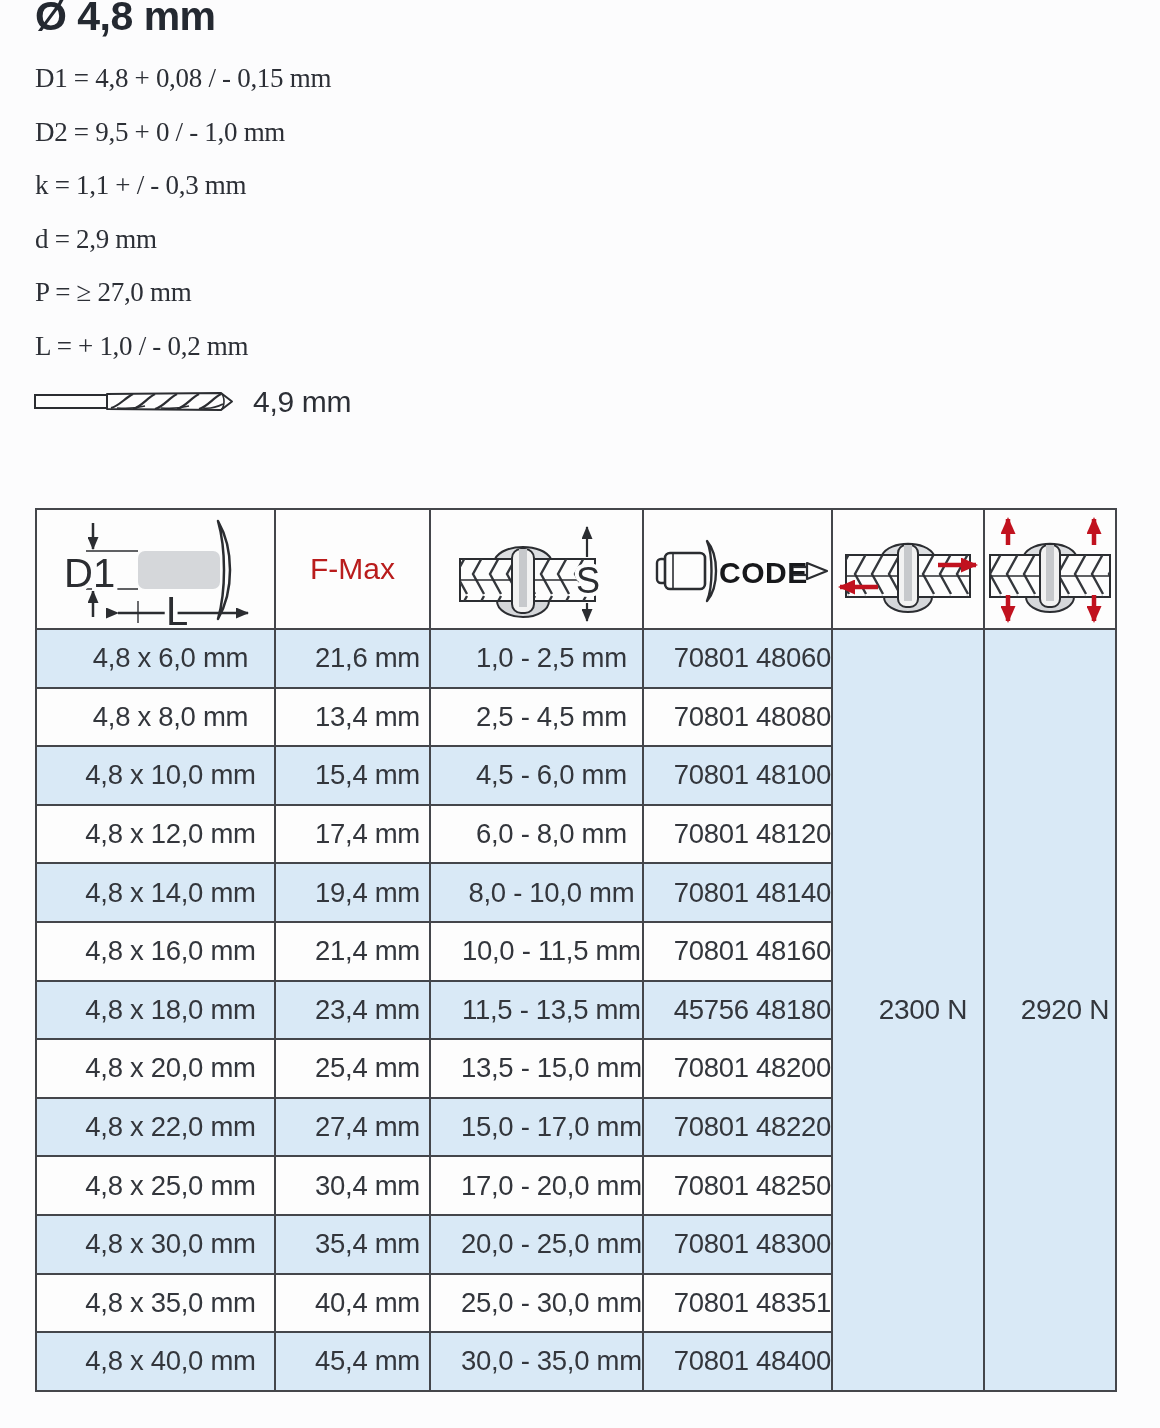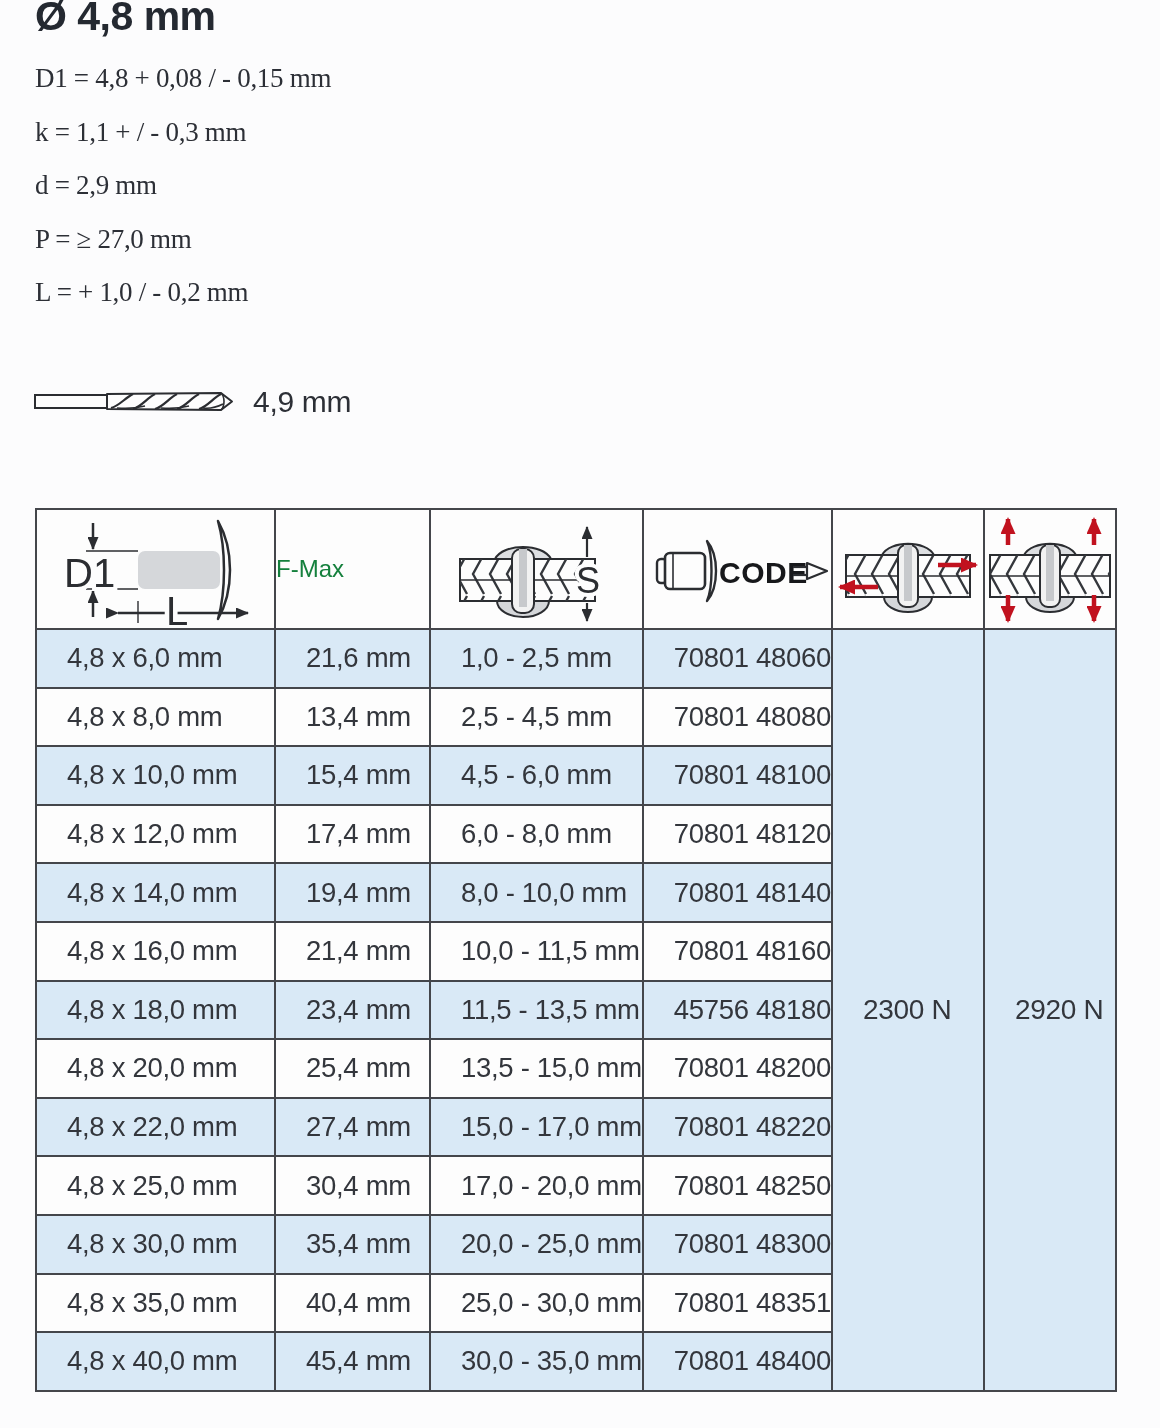--- a/index.html
+++ b/index.html
@@ -26,32 +26,32 @@
   }
   .drill-label { margin-left:18px; font-size:30px; color:#2c2f36; letter-spacing:-0.3px; }
 
   table.rivet-table {
     position:absolute; left:35px; top:508px;
     border-collapse:collapse; table-layout:fixed;
     background:#fdfdfd;
   }
   .rivet-table th, .rivet-table td {
     border:2px solid #44464b; padding:0;
-    text-align:left; vertical-align:middle;
+    text-align:center; vertical-align:middle;
   }
   .rivet-table thead tr { height:120px; }
   .rivet-table thead th { background:#fdfdfd; font-weight:normal; }
   .rivet-table tbody tr { height:58.6px; }
   .rivet-table tbody td {
     font-size:27.5px; color:#33363c; background:#fdfdfd;
     letter-spacing:-0.3px; white-space:nowrap;padding-left:30px;
   }
   .rivet-table tbody tr:nth-child(odd) td { background:#d9e9f6; }
   .rivet-table td.strength { background:#d9e9f6; font-size:28px; }
-  .fmax-label { font-size:24px; color:#15803d; }
+  .fmax-label { font-size:30px; color:#b91c1c; }
   .hdr-svg { display:block; margin:0 auto; }
   .hidden-defs { position:absolute; width:0; height:0; overflow:hidden; }
 </style>
 </head>
 <body>
 
 <svg class="hidden-defs" aria-hidden="true">
   <defs>
     <pattern id="hatchChev" patternUnits="userSpaceOnUse" width="17" height="42">
       <path d="M15,1 L4,21 L15,41" fill="none" stroke="#34373c" stroke-width="2.4"></path>
@@ -64,20 +64,21 @@
     </marker>
   </defs>
 </svg>
 
 <div class="page">
 
   <div class="title">Ø 4,8 mm</div>
 
   <div class="specs">
     <div>D1 = 4,8 + 0,08 / - 0,15 mm</div>
+    <div>D2 = 9,5 + 0 / - 1,0 mm</div>
     <div>k = 1,1 + / - 0,3 mm</div>
     <div>d = 2,9 mm</div>
     <div>P = ≥ 27,0 mm</div>
     <div>L = + 1,0 / - 0,2 mm</div>
   </div>
 
   <div class="drill-row">
     <svg width="202" height="40" viewBox="0 0 202 40">
 
       <rect x="2" y="13" width="72" height="13" fill="#fdfdfd" stroke="#2b2d31" stroke-width="2"></rect>

